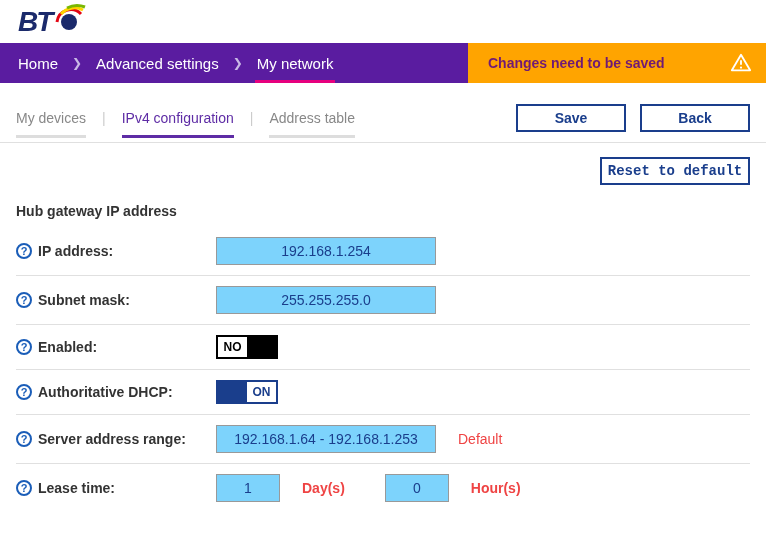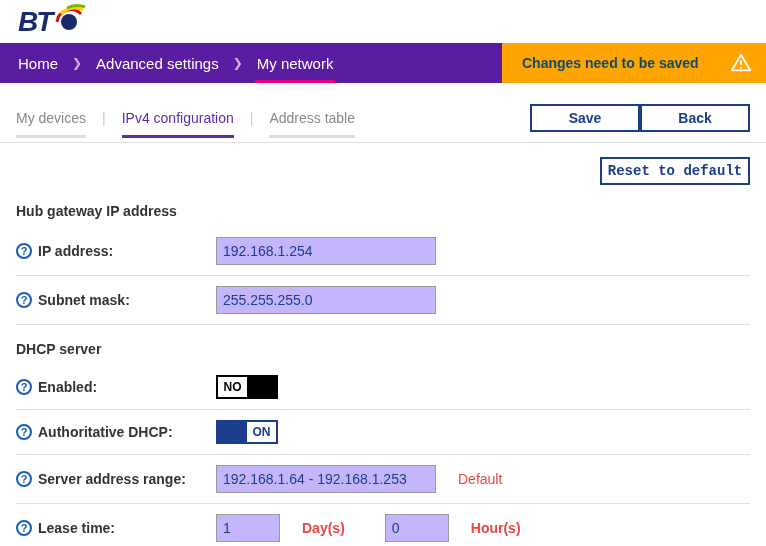--- a/index.html
+++ b/index.html
@@ -9,39 +9,39 @@
   .logo-text { font-size: 28px; font-weight: 900; letter-spacing: -2px; color: #1b2a6b; font-style: italic; }
   .logo-arc { position: relative; width: 32px; height: 32px; margin-left: 2px; }
   .logo-arc svg { position: absolute; top: -6px; left: -2px; }
   .title { color: #888; font-size: 19px; font-weight: 400; }
   .navrow { display: flex; height: 40px; }
   .breadcrumb { background: #5e2ca5; background: linear-gradient(#5a1ca0,#5a1ca0); flex: 1; display: flex; align-items: center; padding: 0 16px; color: #fff; }
   .breadcrumb .crumb { color: #fff; font-size: 15px; padding: 0 2px; }
   .breadcrumb .chev { margin: 0 12px; font-size: 12px; color: #c9b8e6;}
   .breadcrumb .current { position: relative; }
   .breadcrumb .current::after { content:""; position:absolute; left:0; right:0; bottom:-11px; height:3px; background:#e6007e; }
-  .alertbar { background: #ffa400; color: #0c4a6e; display: flex; align-items: center; padding: 0 14px 0 20px; font-weight: 700; font-size: 14px; width: 264px; justify-content: space-between;}
+  .alertbar { background: #ffa400; color: #701a75; display: flex; align-items: center; padding: 0 14px 0 20px; font-weight: 700; font-size: 14px; width: 298px; justify-content: space-between;}
   .alert-icon { width: 22px; height: 22px; }
   .subrow { display: flex; align-items: center; padding: 10px 16px 0 16px; border-bottom: 1px solid #e0e0e0; height: 60px;}
   .tabs { display: flex; gap: 0; align-items: center; flex: 1;}
   .tab { color: #888; font-size: 14px; padding: 4px 0; margin-right: 16px; position: relative; }
   .tab.active { color: #5e2ca5; }
   .tab::after { content:""; position:absolute; left:0; right:0; bottom:-8px; height:3px; background:#ddd; }
   .tab.active::after { background:#5e2ca5; }
   .tabdiv { color:#ccc; margin-right:16px; }
-  .btnrow { display:flex; }
+  .btnrow { display:flex; gap:14px; }
   .btn { border: 2px solid #1a3e8c; background: #fff; color: #1a3e8c; font-weight: 700; font-size: 14px; padding: 4px 0; width: 110px; text-align:center; cursor:pointer; }
   .btn.wide { width: 150px; font-family: Liberation Mono, monospace; }
   .resetrow { display:flex; justify-content:flex-end; padding: 14px 16px 4px 16px;}
   .content { padding: 6px 16px 16px 16px; }
   .secthead { font-weight: 700; color: #333; font-size: 14px; margin: 8px 0 8px 0; }
   .row { display:flex; align-items:center; border-bottom: 1px solid #e0e0e0; padding: 10px 0; }
   .labelcell { width: 200px; display:flex; align-items:center; font-weight:700; color:#333; font-size: 14px;}
   .helpicon { width:16px; height:16px; margin-right:6px; flex-shrink:0; border:2px solid #1a5db8; border-radius:50%; color:#1a5db8; font-size:11px; font-weight:900; display:flex; align-items:center; justify-content:center; line-height:1;}
-  .txtin { border:1px solid #999; color:#1a3e8c; font-size:14px; padding:5px 6px; width: 220px; background:#c4b5fd; }
+  .txtin { border:1px solid #999; color:#1a3e8c; text-align:center; font-size:14px; padding:5px 6px; width: 220px; background:#7dd3fc; }
   .txtin.small { width: 64px; }
   .toggle { display:flex; width:62px; height:24px; border:2px solid #000; background:#a21caf; font-weight:900; font-size:12px; cursor:pointer;}
   .toggle .half { flex:1; display:flex; align-items:center; justify-content:center;}
   .toggle.no .half.left { background:#fff; color:#000; }
   .toggle.no .half.right { background:#000; }
   .toggle.on { border-color:#1a3e8c; }
   .toggle.on .half.left { background:#1a3e8c; }
   .toggle.on .half.right { background:#fff; color:#1a3e8c; }
   .aux { color:#ef4444; font-size:14px; margin-left:22px; font-weight:700;}
 </style>
@@ -113,21 +113,20 @@
   </div>
 
   <div class="row">
     <div class="labelcell">
       <span class="helpicon">?</span>
       <span>Subnet mask:</span>
     </div>
     <input class="txtin" value="255.255.255.0" style="">
   </div>
 
-  <div class="secthead" style="margin-top:16px">DHCP server</div>
 
   <div class="row">
     <div class="labelcell">
       <span class="helpicon">?</span>
       <span>Enabled:</span>
     </div>
     <div class="toggle no">
       <div class="half left">NO</div>
       <div class="half right"></div>
     </div>

